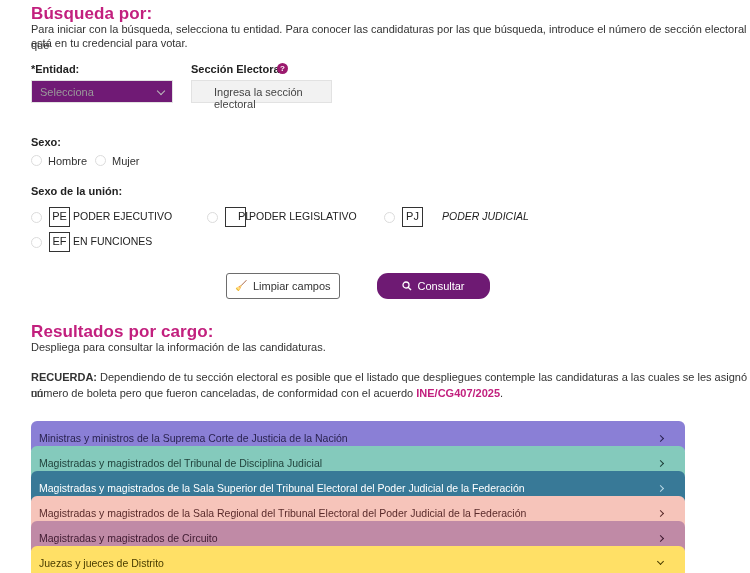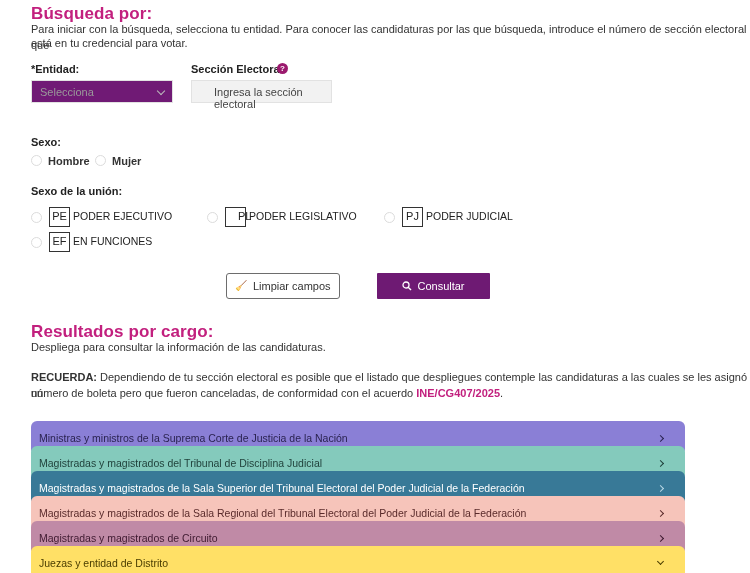--- a/index.html
+++ b/index.html
@@ -42,37 +42,37 @@
     .textinput {
       position: absolute; left: 191px; top: 80px; width: 141px; height: 23px;
       border: 1px solid #e2e2e2; background: #f2f2f2;
       font-size: 11px; color: #444; padding: 5px 22px;
     }
 
     .radio {
       position: absolute; width: 11px; height: 11px; border-radius: 50%;
       border: 1px solid #dcdcdc; background: #fff;
     }
-    .rtext { position: absolute; font-size: 11px; color: #333; font-weight: bold; }
+    .rtext { position: absolute; font-size: 11px; color: #333; }
     .badge {
       position: absolute; width: 21px; height: 20px; border: 1.5px solid #333;
       font-size: 11px; color: #222; text-align: center; line-height: 17px;
       background: #fff;
     }
     .ptext { position: absolute; font-size: 10.5px; color: #222; }
 
     .btn-clear {
       position: absolute; left: 226px; top: 273px; width: 114px; height: 26px;
       border: 1px solid #6d6d6d; border-radius: 3px; background: #fff;
       font-size: 11px; color: #333;
       display: flex; align-items: center; justify-content: center; gap: 5px;
     }
     .btn-search {
       position: absolute; left: 377px; top: 273px; width: 113px; height: 26px;
-      border-radius: 1px; background: #6e1a73;
+      border-radius: 11px; background: #6e1a73;
       font-size: 11px; color: #fff;
       display: flex; align-items: center; justify-content: center; gap: 5px;
     }
     .icon-broom { font-size: 10px; line-height: 1; }
     .icon-search svg { display: block; }
 
     .acc {
       position: absolute; left: 31px; width: 654px; height: 25px;
       border-radius: 6px; font-size: 10.5px;
       padding: 17px 8px; display: flex; align-items: center;
@@ -122,21 +122,21 @@
   <div class="radio" style="left:31px; top:212px;"></div>
   <div class="badge" style="left:49px; top:207px;">PE</div>
   <div class="ptext" style="left:73px; top:210px;">PODER EJECUTIVO</div>
 
   <div class="radio" style="left:207px; top:212px;"></div>
   <div class="badge" style="left:225px; top:207px;padding-left:12px;">PL</div>
   <div class="ptext" style="left:249px; top:210px;">PODER LEGISLATIVO</div>
 
   <div class="radio" style="left:384px; top:212px;"></div>
   <div class="badge" style="left:402px; top:207px;">PJ</div>
-  <div class="ptext" style="left:426px; top:210px;">PODER JUDICIAL</div>
+  <div class="ptext" style="left:442px; top:210px;font-style:italic;">PODER JUDICIAL</div>
 
   <div class="radio" style="left:31px; top:237px;"></div>
   <div class="badge" style="left:49px; top:232px;">EF</div>
   <div class="ptext" style="left:73px; top:235px;">EN FUNCIONES</div>
 
   <div class="btn-clear">
     <span class="icon-broom">🧹</span>
     <span>Limpiar campos</span>
   </div>
   <div class="btn-search">
@@ -173,17 +173,17 @@
   </div>
   <div class="acc" style="top:496px; background:#f6c4ba; color:#5a2b2b;">
     <span class="title">Magistradas y magistrados de la Sala Regional del Tribunal Electoral del Poder Judicial de la Federación</span>
     <span class="chev-r"></span>
   </div>
   <div class="acc" style="top:521px; background:#c08aa6; color:#3e1a30;">
     <span class="title">Magistradas y magistrados de Circuito</span>
     <span class="chev-r"></span>
   </div>
   <div class="acc" style="top:546px; background:#ffe066; color:#4a3d00; border-radius:6px 6px 0 0;">
-    <span class="title">Juezas y entidad de Distrito</span>
+    <span class="title">Juezas y jueces de Distrito</span>
     <span class="chev-d"></span>
   </div>
 
 </div>
 
 </body></html>

